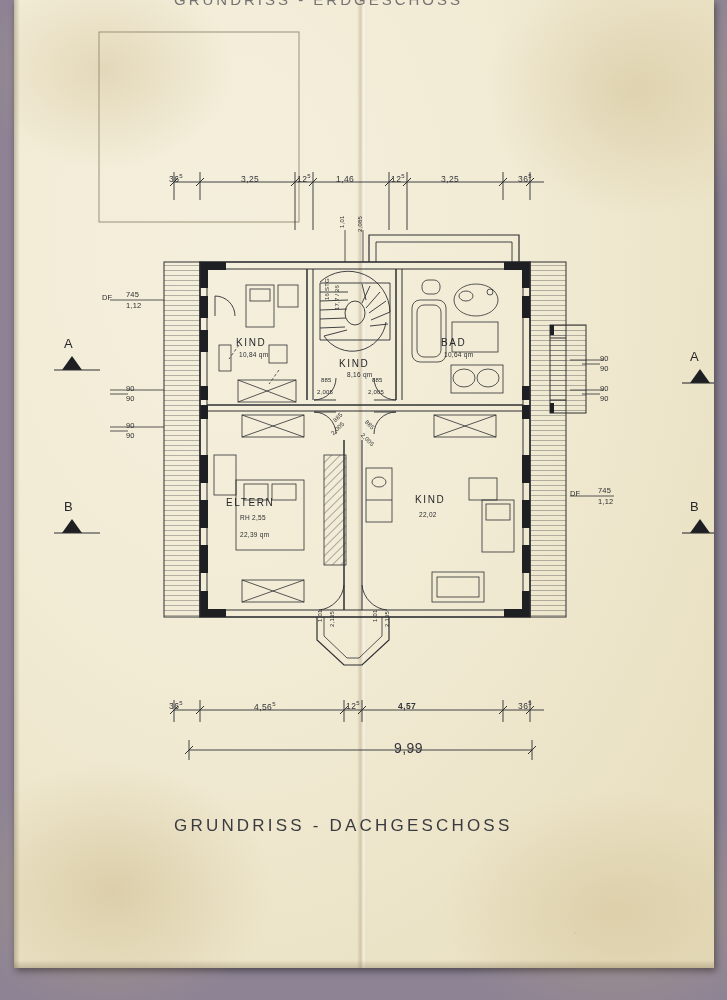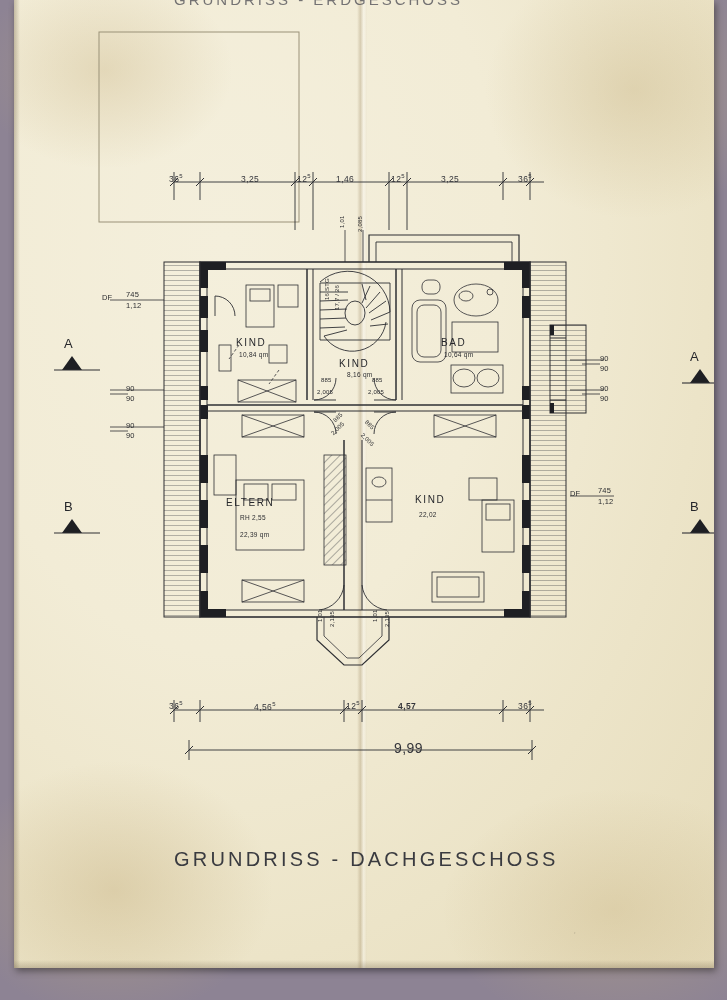--- a/index.html
+++ b/index.html
@@ -32,21 +32,21 @@
     white-space:nowrap;
     letter-spacing:.4px;
   }
   .dim{font-size:8.5px;color:#33343a;}
   .dim .sup{font-size:6px;vertical-align:super;}
   .room{font-size:10px;letter-spacing:1.6px;color:#26272b;}
   .roomsm{font-size:6.5px;letter-spacing:.3px;color:#2b2c30;}
   .tiny{font-size:6px;letter-spacing:.2px;color:#2b2c30;}
   .sect{font-size:13px;letter-spacing:1px;color:#26272b;}
   .title{
-    position:absolute;font-size:20px;letter-spacing:3.2px;color:#3a3b40;margin-top:32px;
+    position:absolute;font-size:17px;letter-spacing:3.2px;color:#3a3b40;
   }
   .toptitle{
     position:absolute;font-size:15px;letter-spacing:3px;color:#4a4a52;opacity:.75;
   }
 </style>
 </head>
 <body>
 
 <div id="sheet">
 

